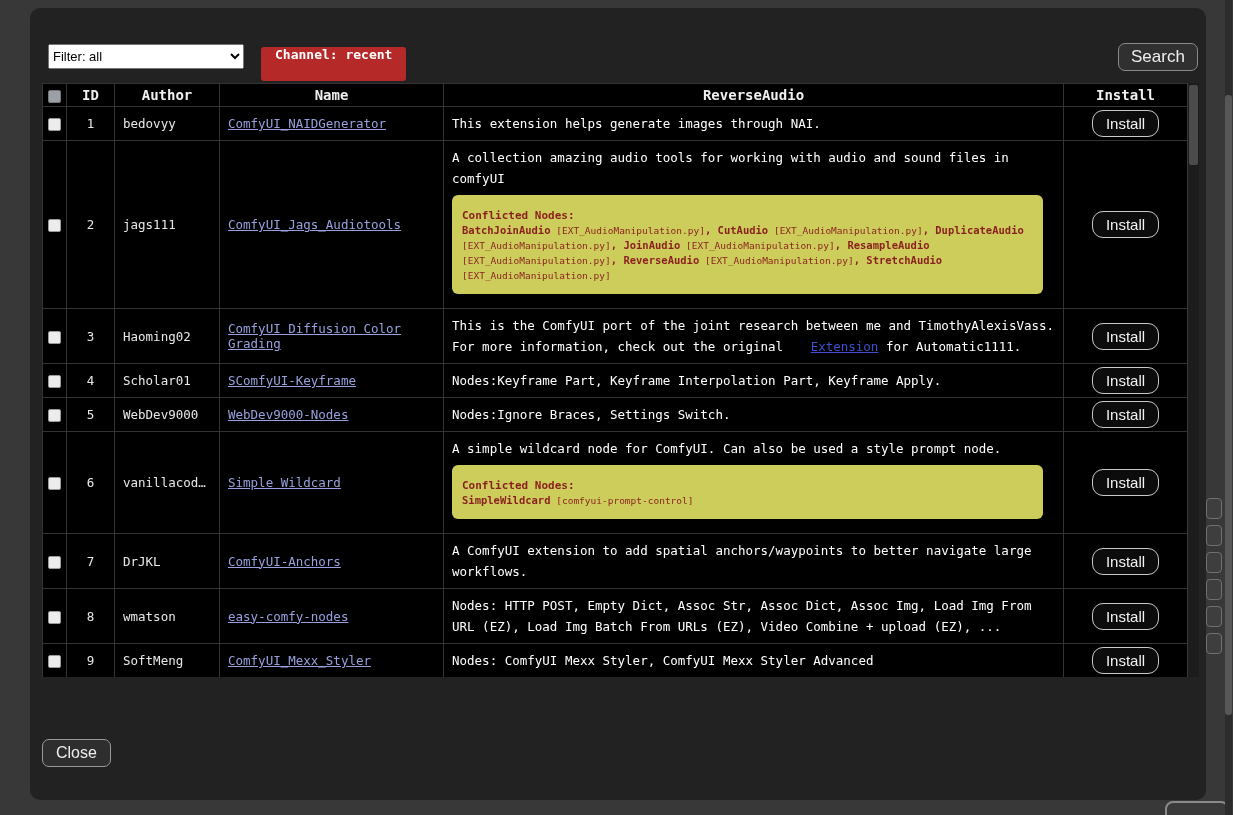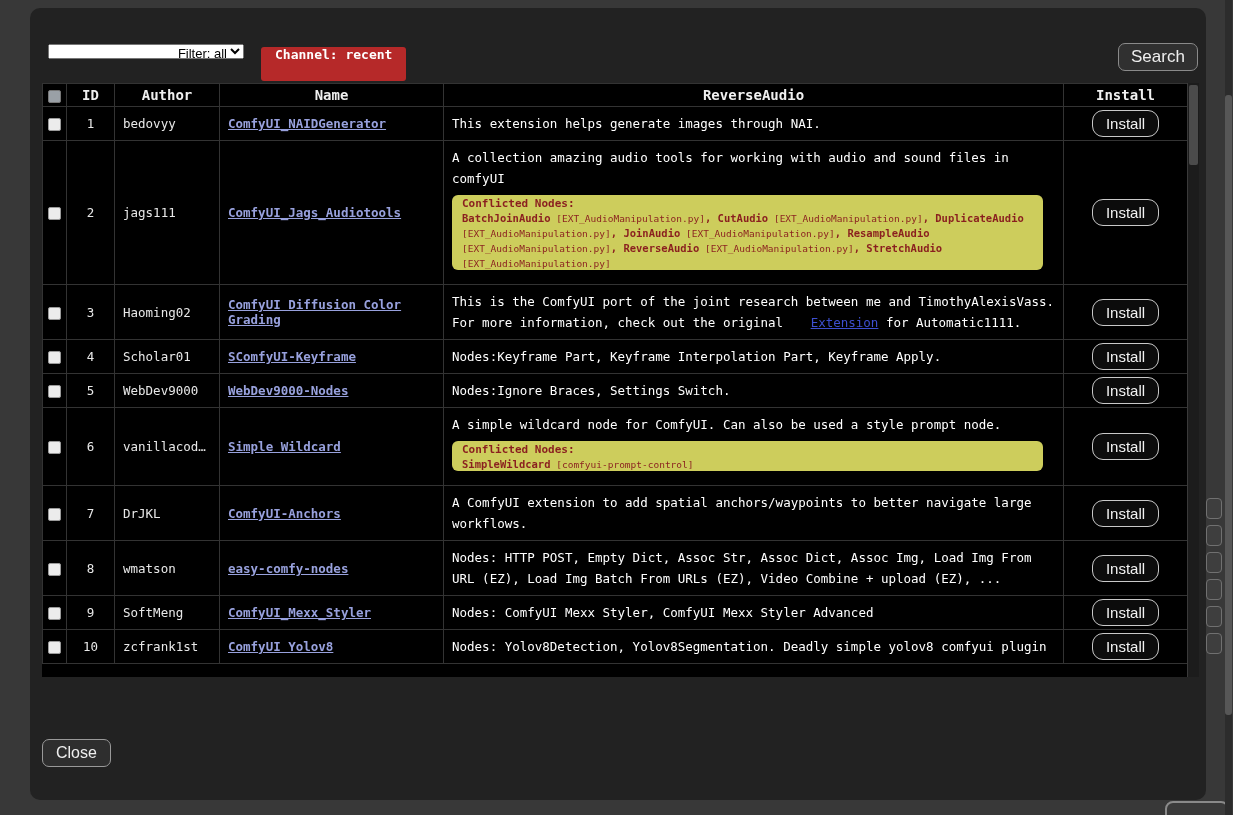--- a/index.html
+++ b/index.html
@@ -10,23 +10,22 @@
   }
 
   
   .dialog {
     position:absolute; left:30px; top:8px; width:1176px; height:792px;
     background:#222; border-radius:10px;
   }
 
   
   .filter-select {
-    position:absolute; left:18px; top:36px; width:196px; height:15px;
+    position:absolute; left:18px; top:36px; width:196px; height:25px;
     font:13px "Liberation Sans",sans-serif;
-    text-align:right;
   }
   .channel-badge {
     position:absolute; left:231px; top:39px; height:34px; line-height:21px;
     padding:0 14px; background:var(--channel-badge,#b62929); color:#fff;
     font:bold 13px "DejaVu Sans Mono",monospace; border-radius:3px;
   }
   .search-input {
     position:absolute; left:876px; top:38px; width:202px; height:24px;
     background:#2a2a2a; border:1px solid #5a5a5a; color:#ddd;
     padding:0 8px; font:13px "Liberation Sans",sans-serif; border-radius:2px;
@@ -53,32 +52,32 @@
     border:1px solid #333; height:23px; padding:0 2px;margin-top:20px;
   }
   td {
     background:#000; border:1px solid #333; color:#e8e8e8;
     font-size:12.5px; vertical-align:middle;
   }
   .cell-check, .col-check { text-align:center; }
   .cell-id { text-align:center; color:#e8e8e8; }
   .cell-author { padding:6px 8px; overflow:hidden; text-overflow:ellipsis; white-space:nowrap; }
   .cell-name { padding:6px 8px; font-weight:bold; }
-  .name-link { color:var(--name-link,#98a1dd); font-weight:bold; text-decoration:underline; cursor:pointer; }
+  .name-link { color:var(--name-link,#98a1dd); font-weight:normal; text-decoration:underline; cursor:pointer; }
   .cell-desc { padding:6px 8px; color:#fff; line-height:21px; }
   .desc-link { color:var(--desc-link,#3d4fd0); text-decoration:underline; cursor:pointer;margin-left:20px; }
   .cell-install { text-align:center; }
   .install-btn {
     background:#0c0c0c; color:#f2f2f2; border:1px solid #c9c9c9;
     border-radius:11px; padding:4px 13px; font:15px "Liberation Sans",sans-serif; cursor:pointer;
   }
 
   .conflict-box {
     background:var(--conflict-bg,#cdcd5c); color:var(--conflict-text,#8a1f1f);
-    border-radius:6px; padding:0 10px; margin:6px 12px 8px 0; line-height:15px;
+    border-radius:6px; padding:12px 10px; margin:6px 12px 8px 0; line-height:15px;
   }
   .conflict-title { font:bold 11px "DejaVu Sans Mono",monospace; }
   .conflict-node  { font:bold 10.5px "DejaVu Sans Mono",monospace; }
   .conflict-src   { font:9.5px "DejaVu Sans Mono",monospace; }
 
   input[type=checkbox] {
     appearance:none; -webkit-appearance:none; width:13px; height:13px;
     border-radius:2px; margin:0; display:inline-block; vertical-align:middle;
   }
   .hdr-check { background:#9aa0a6; border:1px solid #777; }

